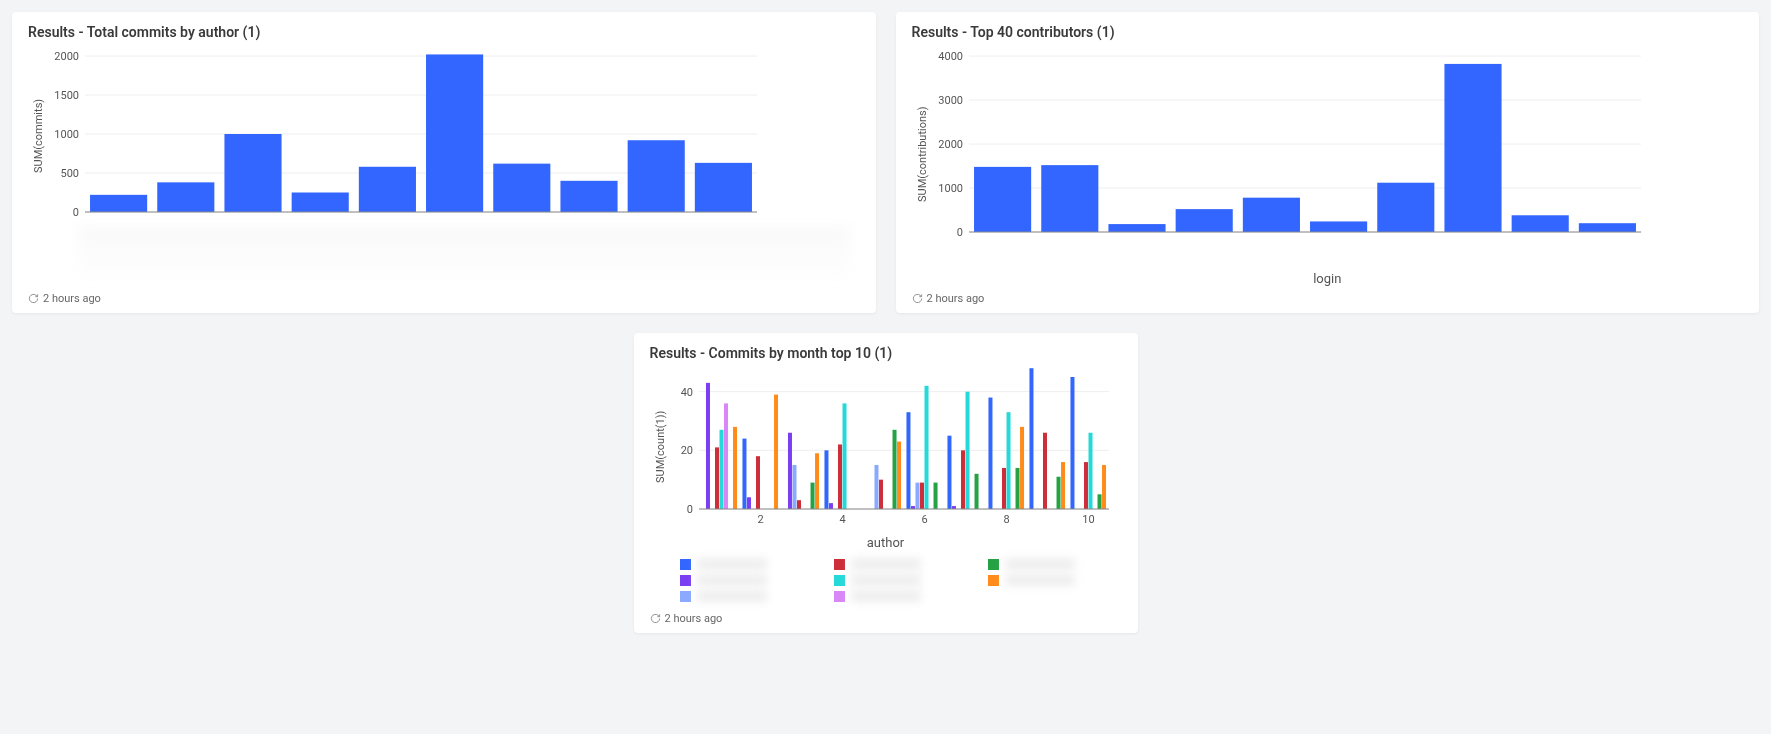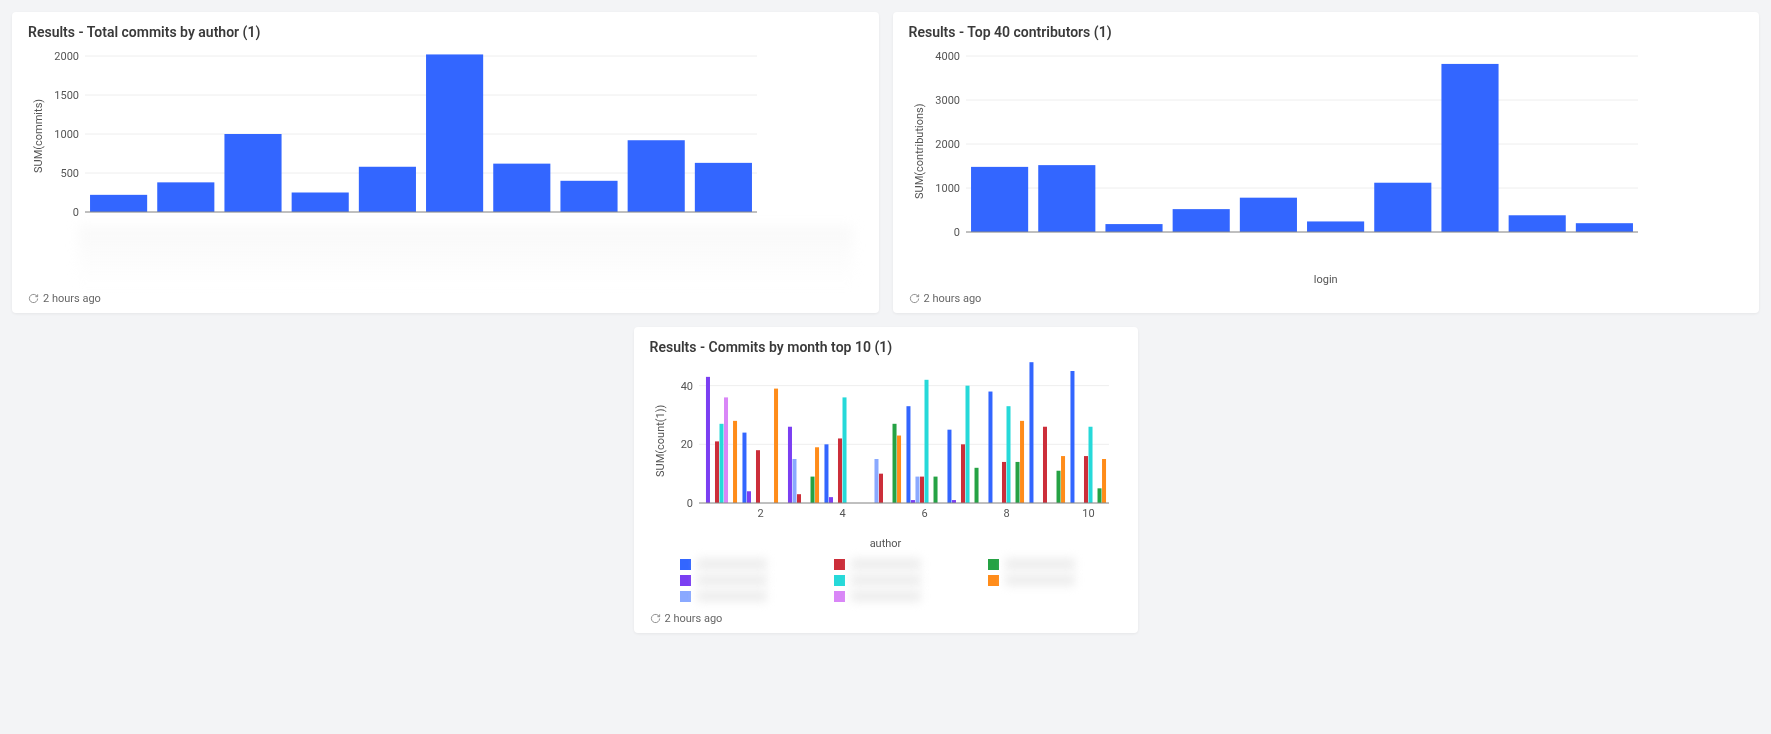--- a/index.html
+++ b/index.html
@@ -6,21 +6,21 @@
   body {
     margin: 0;
     padding: 12px;
     background: #f3f4f6;
     font-family: -apple-system, BlinkMacSystemFont, "Segoe UI", Roboto, sans-serif;
     color: #333;
   }
   .grid {
     display: grid;
     grid-template-columns: 1fr 1fr;
-    gap: 14px;
+    gap: 20px;
     width: 100%;
   }
   .card {
     background: #fff;
     border-radius: 4px;
     box-shadow: 0 1px 3px rgba(0,0,0,0.06);
     padding: 12px 16px 8px;
     display: flex;
     flex-direction: column;
   }
@@ -51,23 +51,23 @@
   .y-axis-label {
     writing-mode: vertical-rl;
     transform: rotate(180deg);
     font-size: 11px;
     color: #555;
     text-align: center;
     padding-right: 4px;
   }
   .x-axis-label {
     text-align: center;
-    font-size: 11px;
+    font-size: 13px;
     color: #555;
-    margin-top: 16px;
+    margin-top: 8px;
   }
   svg { display: block; }
   .tick-text { font-size: 11px; fill: #555; }
   .tick-text-x { font-size: 11px; fill: #555; }
   .grid-line { stroke: #eee; stroke-width: 1; }
   .axis-line { stroke: #888; stroke-width: 1; }
   .bar { fill: #3366ff; }
   .blur-area {
     background: linear-gradient(180deg, rgba(240,240,240,0.4), rgba(255,255,255,0.0));
     filter: blur(6px);

